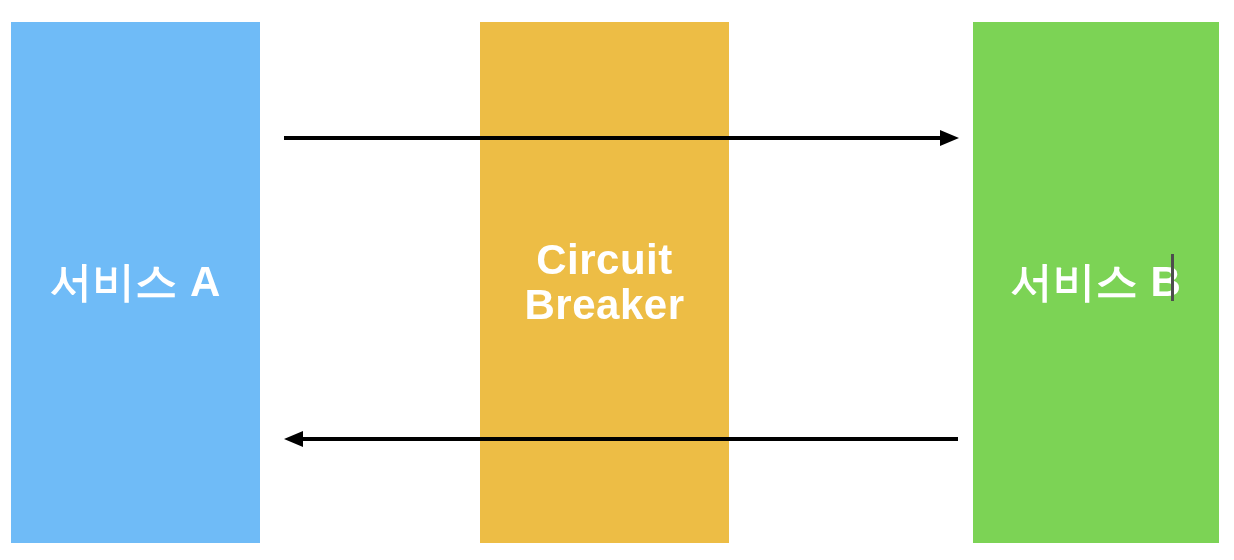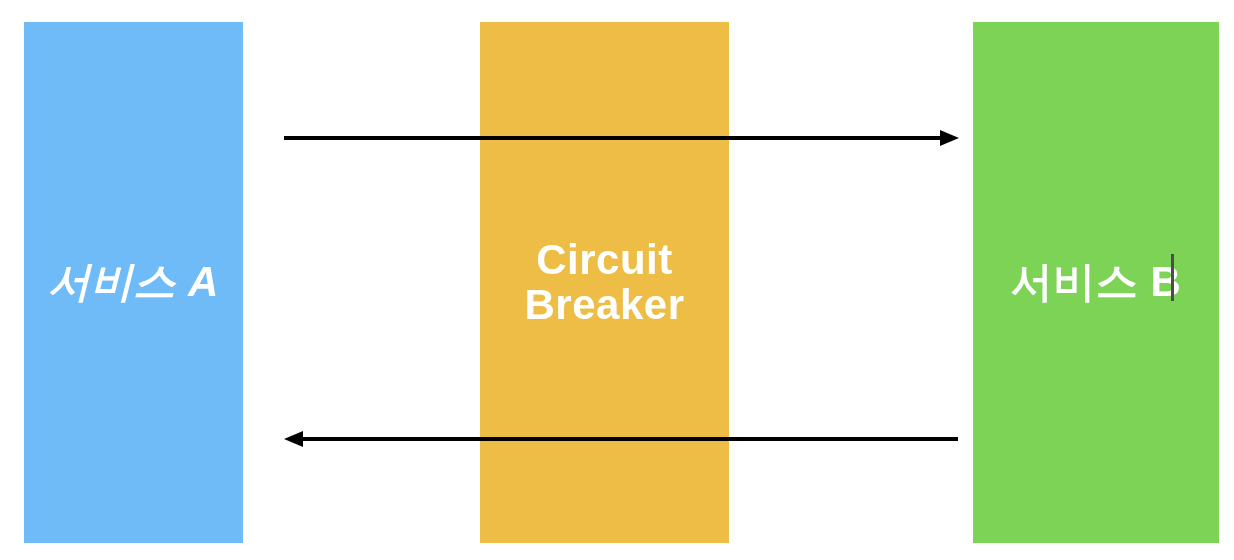--- a/index.html
+++ b/index.html
@@ -22,21 +22,21 @@
     justify-content: center;
     text-align: center;
   }
   .node-label {
     font-size: 42px;
     font-weight: 700;
     line-height: 1.05;
     letter-spacing: 0.5px;
     padding: 0 14px;
   }
-  #node-a { left: 24px;  width: 219px; font-style: italic; }
+  #node-a { left: 11px;  width: 249px; }
   #node-cb { left: 480px; width: 249px; }
   #node-b { left: 973px; width: 246px; text-align: center; }
 
   .arrows-layer {
     position: absolute;
     left: 0; top: 0;
     width: 1234px;
     height: 560px;
     pointer-events: none;
   }

